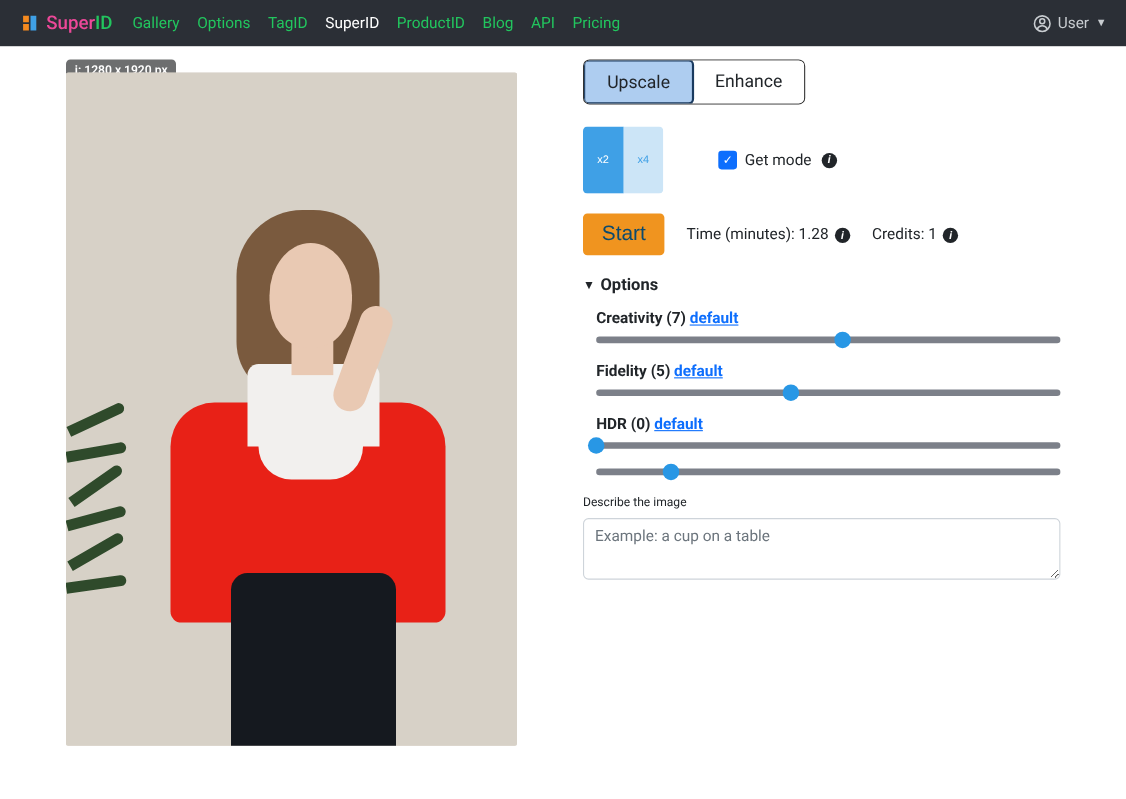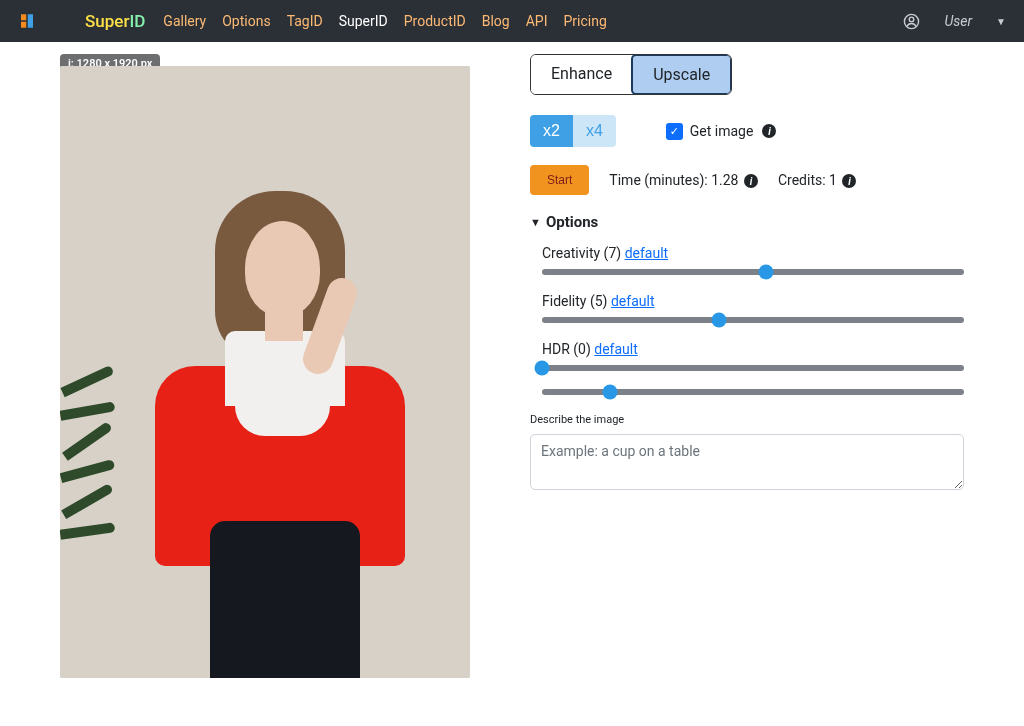--- a/index.html
+++ b/index.html
@@ -2,58 +2,58 @@
 <html><head>
 <meta charset="utf-8">
 <style>
 * { margin:0; padding:0; box-sizing:border-box; }
 body { font-family:-apple-system,BlinkMacSystemFont,"Segoe UI",Roboto,sans-serif; font-size:14px; color:#212529; background:#fff; }
 
 .navbar { background:#2b2f36; height:42px; display:flex; align-items:center; padding:0 18px; }
 .logo { display:flex; align-items:center; gap:6px; margin-right:18px; }
 .logo-icon { width:18px; height:18px; }
 .logo-text { font-size:17px; font-weight:500; }
-.logo-text .s1 { color:#fde047;margin-left:43px; }
-.logo-text .s2 { color:#86efac; }
+.logo-text .s1 { color:#ec4899; }
+.logo-text .s2 { color:#22c55e; }
 .nav-links { display:flex; gap:16px; flex:1; }
-.nav-link { color:#fdba74; font-size:14px; text-decoration:none; cursor:pointer; }
+.nav-link { color:#22c55e; font-size:14px; text-decoration:none; cursor:pointer; }
 .nav-link.active { color:#fff; }
-.user-menu { display:flex; align-items:center; gap:24px; color:#c8ccd0; cursor:pointer;font-style:italic; }
+.user-menu { display:flex; align-items:center; gap:6px; color:#c8ccd0; cursor:pointer; }
 .user-icon { width:17px; height:17px; }
 .caret-down { font-size:10px; color:#c8ccd0; }
 
 .main { display:flex; padding:12px 60px 20px 60px; gap:60px; }
 .left { position:relative; width:410px; }
 .dim-badge { position:absolute; top:0; left:0; background:#6d6e6f; color:#fff; font-size:11px; font-weight:600; padding:3px 8px; border-radius:4px; }
 .image-area { margin-top:12px; width:410px; height:612px; background:#d9d2c9; border-radius:2px; position:relative; overflow:hidden; }
 
 .right { flex:1; padding-top:0; }
 .mode-label { font-size:15px; color:#212529; margin-bottom:12px; }
 .mode-tabs { display:inline-flex; border:1px solid #333; border-radius:6px; overflow:hidden; margin-bottom:20px; }
 .mode-tab { padding:9px 20px; font-size:16px; cursor:pointer; background:#fff; }
 .mode-tab.active { background:#aecdf0; border:2px solid #1a3a5f; border-radius:5px; margin:-1px; position:relative; z-index:1; }
 
 .row { display:flex; align-items:center; gap:20px; margin-bottom:18px; }
 .scale-group { display:inline-flex; border-radius:4px; overflow:hidden; }
-.scale-btn { padding:7px 13px; font-size:16px; cursor:pointer; border:none; }
+.scale-btn { padding:25px 13px; font-size:10px; cursor:pointer; border:none; }
 .scale-btn.active { background:#3fa0e6; color:#fff; }
 .scale-btn.inactive { background:#cce5f7; color:#3fa0e6; }
 .checkbox-wrap { display:flex; align-items:center; gap:7px; margin-left:30px; }
 .chk { width:17px; height:17px; background:#0d6efd; border-radius:3px; display:flex; align-items:center; justify-content:center; color:#fff; font-size:11px; }
 .email-label { font-size:14px; }
 .info-icon { display:inline-flex; width:14px; height:14px; background:#212529; color:#fff; border-radius:50%; font-size:10px; align-items:center; justify-content:center; font-weight:bold; font-style:italic; margin-left:2px; }
 
-.start-btn { background:#f0941f; color:#7f1d1d; border:none; padding:8px 17px; font-size:12px; border-radius:4px; cursor:pointer; font-weight:500; }
+.start-btn { background:#f0941f; color:#0c4a6e; border:none; padding:8px 17px; font-size:19px; border-radius:4px; cursor:pointer; font-weight:500; }
 .meta-text { font-size:14px; }
 
 .options-header { display:flex; align-items:center; gap:5px; font-weight:700; font-size:15px; margin:12px 0 14px 0; cursor:pointer; }
 .options-caret { font-size:11px; }
 
 .slider-block { margin:0 0 18px 12px; }
-.slider-label { font-size:14px; margin-bottom:8px; }
+.slider-label { font-size:14px; margin-bottom:8px;font-weight:bold; }
 .default-link { color:#0d6efd; text-decoration:underline; cursor:pointer; font-size:14px; }
 .slider-track { position:relative; height:6px; background:#7c8089; border-radius:3px; width:100%; }
 .slider-thumb { position:absolute; top:50%; width:15px; height:15px; background:#2897e5; border-radius:50%; transform:translate(-50%,-50%); cursor:pointer; }
 
 .describe-label { font-size:11px; margin:4px 0 8px 0; }
 .describe-input { width:100%; min-height:56px; border:1px solid #ced4da; border-radius:5px; padding:8px 10px; font-size:14px; font-family:inherit; resize:both; color:#6c757d; }
 .describe-input::placeholder { color:#6c757d; }
 
 
 .wall { position:absolute; inset:0; background:#d7d1c7; }
@@ -124,32 +124,32 @@
       <div class="jacket-cut"></div>
       <div class="neck"></div>
       <div class="face"></div>
       <div class="arm"></div>
       <div class="jeans"></div>
     </div>
   </div>
 
   <div class="right">
     <div class="mode-tabs">
+      <div class="mode-tab active">Upscale</div>
       <div class="mode-tab">Enhance</div>
-      <div class="mode-tab active">Upscale</div>
     </div>
 
     <div class="row">
       <div class="scale-group">
         <button class="scale-btn active">x2</button>
         <button class="scale-btn inactive">x4</button>
       </div>
       <div class="checkbox-wrap">
         <div class="chk">✓</div>
-        <span class="email-label">Get image</span>
+        <span class="email-label">Get mode</span>
         <span class="info-icon">i</span>
       </div>
     </div>
 
     <div class="row">
       <button class="start-btn">Start</button>
       <span class="meta-text">
         <span>Time (minutes): </span><span>1.28</span>
         <span class="info-icon">i</span>
       </span>

